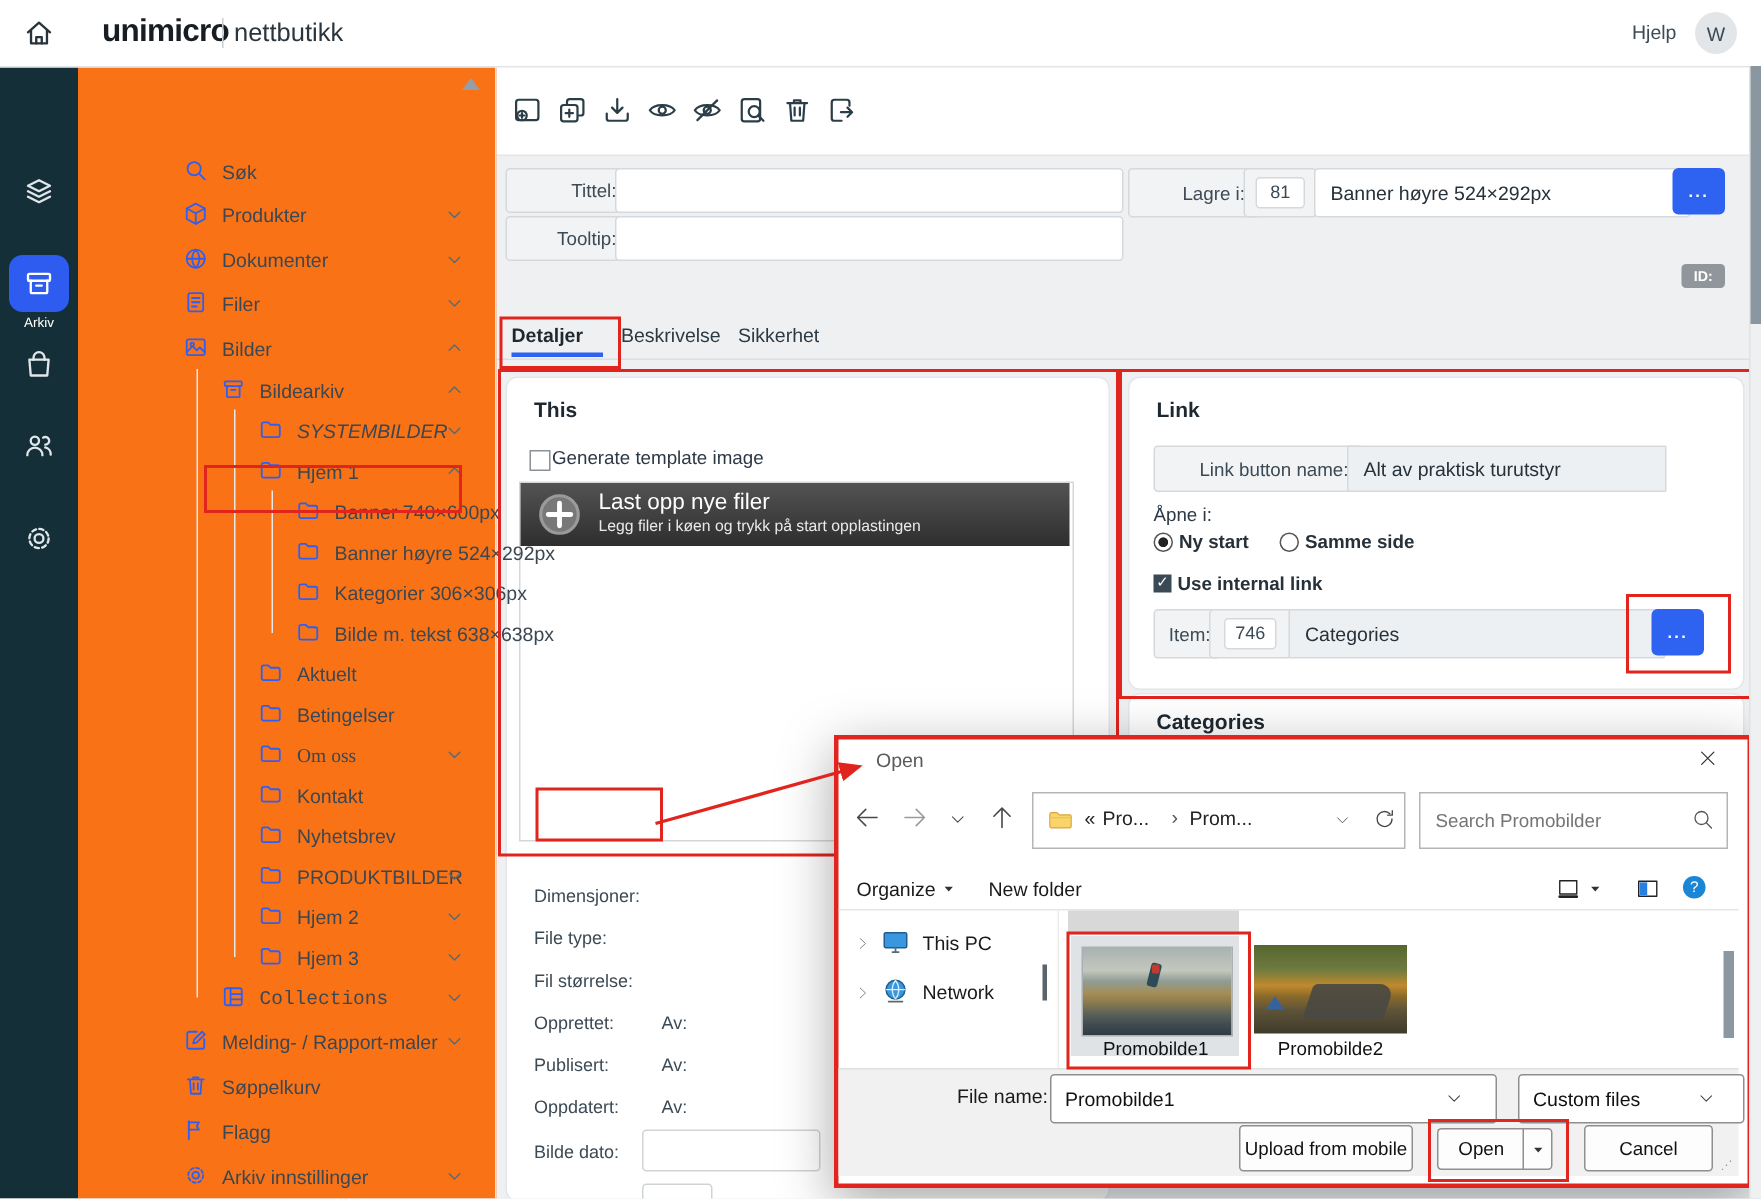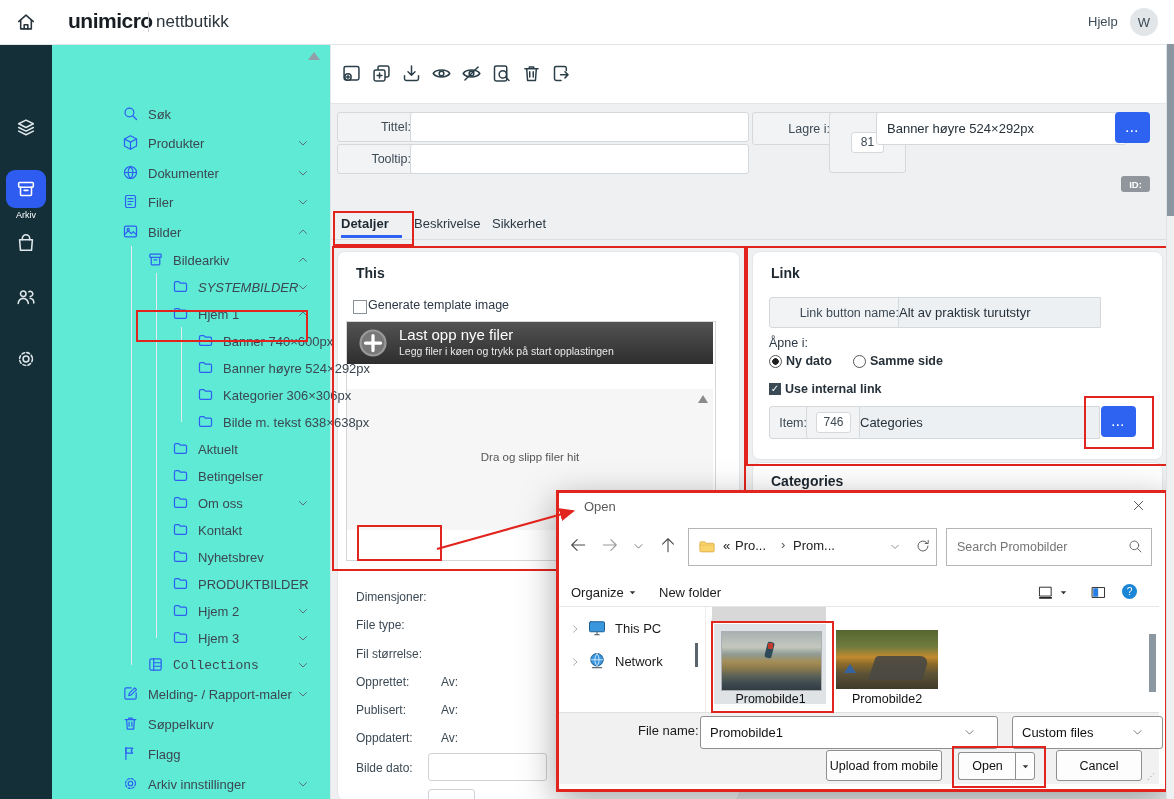--- a/index.html
+++ b/index.html
@@ -12,31 +12,31 @@
   #header{left:0;top:0;width:1174px;height:44px;background:#fff;border-bottom:1px solid #e2e5e8;z-index:10}
   #home-btn{left:0;top:0;width:52px;height:43px;display:flex;align-items:center;justify-content:center;color:#27343c}
   .brand{font-weight:bold;font-size:21px;color:#171d22;letter-spacing:-0.5px}
   .brand-sub{font-size:17px;color:#2b353d}
   .avatar{width:28px;height:28px;border-radius:50%;background:#e3e6e9;display:flex;align-items:center;justify-content:center;font-size:13px;color:#3c4a55}
   
   #rail{left:0;top:44px;width:52px;height:755px;background:#152f39;z-index:9}
   .rail-ic{left:15px;width:22px;height:22px;color:#dfe7ea}
   #arkiv-tile{left:6px;top:126px;width:40px;height:38px;background:#2e5bf0;border-radius:9px;display:flex;align-items:center;justify-content:center;color:#fff}
   
-  #nav{left:52px;top:44px;width:278px;height:755px;background:#5eead4;border-right:1px solid #e2e5e8;z-index:9}
+  #nav{left:52px;top:44px;width:278px;height:755px;background:#f97316;border-right:1px solid #e2e5e8;z-index:9}
   .nav-row{position:absolute;left:0;width:278px;height:26px;font-size:13px;color:#3b4752}
   .nav-ic{position:absolute;top:4px;width:17px;height:17px;color:#2d5ff2}
   .nav-lb{position:absolute;top:6px;white-space:nowrap}
   .nav-ch{position:absolute;right:20px;top:6px;width:14px;height:14px;color:#5a6a74}
   .guide{position:absolute;width:1px;background:#e6e9ec}
   
   .labelbox{background:#f2f3f5;border:1px solid #d5d9dc;border-radius:3px;color:#3c4a55;font-size:12.5px;
             display:flex;align-items:center;justify-content:flex-end;padding-right:9px}
   .whitebox{background:#fff;border:1px solid #d5d9dc;border-radius:3px}
-  .grayfield{background:#edf0f3;border:1px solid #d5d9dc;border-radius:1px;display:flex;align-items:center;font-size:13px;color:#26313a}
+  .grayfield{background:#edf0f3;border:1px solid #d5d9dc;border-radius:1px;display:flex;align-items:center;padding-left:10px;font-size:13px;color:#26313a}
   .bluebtn{background:#2e63f2;border-radius:4px;color:#fff;display:flex;align-items:center;justify-content:center;font-weight:bold;letter-spacing:1.5px;font-size:11px}
   .card{background:#fff;border:1px solid #e4e7e9;border-radius:8px;position:absolute}
   .card-title{font-weight:bold;font-size:14px;color:#1d2831}
   .redbox{border:2.5px solid #e1241d;position:absolute;z-index:42;pointer-events:none}
   .tb-ic{width:21px;height:21px;color:#2b3e48}
   
   #up-head{background:linear-gradient(#535353,#2e2e2e);color:#fff}
   #up-cols{background:linear-gradient(#bcbcbc,#9b9b9b);color:#3d3d3d;font-size:11px}
   #up-foot{background:linear-gradient(#f6f6f6,#e2e2e2);border-top:1px solid #cfcfcf}
   .plup-btn{background:linear-gradient(#fff,#e9e9e9);border:1px solid #9aa0a5;border-radius:3px;display:flex;align-items:center;font-size:11px;color:#222;padding:0 7px;gap:4px;height:22px}
@@ -266,21 +266,21 @@
         <span class="nav-lb" style="left: 146px;">Aktuelt</span>
       </div>
       <div class="nav-row" style="top: 419px;">
         <span class="nav-ic ic" style="left: 120px;">
           <svg viewBox="0 0 24 24">
             <path d="M3.5 7q0-2 2-2h4.2l2 2.3H18.5q2 0 2 2V17q0 2-2 2h-13q-2 0-2-2Z"></path>
           </svg>
         </span>
         <span class="nav-lb" style="left: 146px;">Betingelser</span>
       </div>
-      <div class="nav-row" style="top: 446px;">
+      <div class="nav-row" style="top: 446px; font-family: Liberation Serif, serif;">
         <span class="nav-ic ic" style="left: 120px;">
           <svg viewBox="0 0 24 24">
             <path d="M3.5 7q0-2 2-2h4.2l2 2.3H18.5q2 0 2 2V17q0 2-2 2h-13q-2 0-2-2Z"></path>
           </svg>
         </span>
         <span class="nav-lb" style="left: 146px;">Om oss</span>
         <span class="nav-ch ic">
           <svg viewBox="0 0 24 24">
             <path d="M6 9.5l6 6 6-6"></path>
           </svg>
@@ -463,21 +463,21 @@
       </span>
     </div>
 </div>
 
 <div class="abs labelbox" style="left:337px;top:112px;width:73px;height:28px">Tittel:</div>
 <input class="abs whitebox" style="left: 410px; top: 112px; width: 321px; height: 28px; outline: none; padding: 0px 8px; font-size: 13px;" value="">
 <div class="abs labelbox" style="left:337px;top:144px;width:73px;height:28px">Tooltip:</div>
 <input class="abs whitebox" style="left: 410px; top: 144px; width: 321px; height: 28px; outline: none; padding: 0px 8px; font-size: 13px;" value="">
 
 <div class="abs labelbox" style="left:752px;top:112px;width:77px;height:31px">Lagre i:</div>
-<div class="abs labelbox" style="left:829px;top:112px;width:47px;height:31px;justify-content:center;padding:14px">
+<div class="abs labelbox" style="left:829px;top:112px;width:47px;height:31px;justify-content:center;padding:0">
   <span class="whitebox" style="display:inline-block;width:31px;height:19px;text-align:center;font-size:12px;line-height:19px">81</span>
 </div>
 <div class="abs whitebox" style="left:876px;top:112px;width:239px;height:31px;display:flex;align-items:center;padding-left:10px;font-size:13px;color:#26313a">
   <span>Banner høyre 524×292px</span>
 </div>
 <div class="abs bluebtn" style="left:1115px;top:112px;width:35px;height:31px">...</div>
 <div class="abs" style="left:1121px;top:176px;width:29px;height:16px;background:#90969b;border-radius:3px;color:#fff;font-size:9.5px;font-weight:bold;display:flex;align-items:center;justify-content:center">ID:</div>
 
 <div class="abs" style="left:330px;top:239px;width:836px;height:1px;background:#dcdfe2"></div>
 <div class="abs" style="left:341px;top:216px;font-size:13px;font-weight:bold;color:#1d2831"><span>Detaljer</span></div>
@@ -494,24 +494,20 @@
   <div class="abs" style="left:8px;top:69px;width:368px;height:238px;border:1px solid #d4d7d9">
     <div id="up-head" class="abs" style="left:0;top:0;width:366px;height:42px">
       <span class="ic abs" style="left:11px;top:6px;width:30px;height:30px">
           <svg viewBox="0 0 24 24">
             <circle cx="12" cy="12" r="10" fill="#787878" stroke="#9a9a9a"></circle>
             <path d="M12 6v12M6 12h12" stroke="#fff" stroke-width="2.6"></path>
           </svg>
         </span>
       <div class="abs" style="left:52px;top:4px;font-size:15px">Last opp nye filer</div>
       <div class="abs" style="left:52px;top:23px;font-size:10.5px;color:#e9e9e9">Legg filer i køen og trykk på start opplastingen</div>
-    </div>
-    <div class="abs" style="left:0;top:67px;width:366px;height:141px;background:#f6f6f6">
-      <span class="abs" style="left:0;right:0;top:62px;text-align:center;font-size:11.5px;color:#555">Dra og slipp filer hit</span>
-      <span class="abs" style="right:5px;top:6px;width:0;height:0;border-left:5px solid transparent;border-right:5px solid transparent;border-bottom:8px solid #8a8a8a"></span>
     </div>
   </div>
 
   <span class="meta-lb" style="left:18px;top:338px">Dimensjoner:</span>
   <span class="meta-lb" style="left:18px;top:366px">File type:</span>
   <span class="meta-lb" style="left:18px;top:395px">Fil størrelse:</span>
   <span class="meta-lb" style="left:18px;top:423px">Opprettet:</span>
   <span class="meta-lb" style="left:103px;top:423px">Av:</span>
   <span class="meta-lb" style="left:18px;top:451px">Publisert:</span>
   <span class="meta-lb" style="left:103px;top:451px">Av:</span>
@@ -525,21 +521,21 @@
 <div class="redbox" style="left:357px;top:525px;width:81px;height:32px;z-index:43"></div>
 
 <div class="card" style="left:752px;top:251px;width:409px;height:207px">
   <div class="card-title abs" style="left:18px;top:13px">Link</div>
   <div class="labelbox abs" style="left:16px;top:45px;width:129px;height:29px">Link button name:</div>
   <div class="grayfield abs" style="left:145px;top:45px;width:201px;height:29px">
     <span>Alt av praktisk turutstyr</span>
   </div>
   <span class="abs" style="left:16px;top:84px;font-size:12.5px">Åpne i:</span>
   <span class="abs" style="left:16px;top:103px;width:11px;height:11px;border:1px solid #555;border-radius:50%;background:radial-gradient(circle,#222 0 3px,#fff 3.5px)"></span>
-  <span class="abs" style="left:33px;top:102px;font-size:12.5px;font-weight:bold;color:#26313a">Ny dato</span>
+  <span class="abs" style="left:33px;top:102px;font-size:12.5px;font-weight:bold;color:#26313a">Ny start</span>
   <span class="abs" style="left:100px;top:103px;width:11px;height:11px;border:1px solid #555;border-radius:50%;background:#fff"></span>
   <span class="abs" style="left:117px;top:102px;font-size:12.5px;font-weight:bold;color:#26313a">Samme side</span>
   <span class="abs" style="left:16px;top:131px;width:12px;height:12px;background:#3a4a55;color:#fff;font-size:10px;line-height:12px;text-align:center">✓</span>
   <span class="abs" style="left:32px;top:130px;font-size:12.5px;font-weight:bold;color:#26313a">Use internal link</span>
   <div class="labelbox abs" style="left:16px;top:154px;width:37px;height:31px;padding-right:6px">Item:</div>
   <div class="labelbox abs" style="left:53px;top:154px;width:53px;height:31px;justify-content:center;padding:0">
     <span class="whitebox" style="display:inline-block;width:33px;height:19px;text-align:center;font-size:12px;line-height:19px">746</span>
   </div>
   <div class="grayfield abs" style="left:106px;top:154px;width:239px;height:31px">
     <span>Categories</span>

